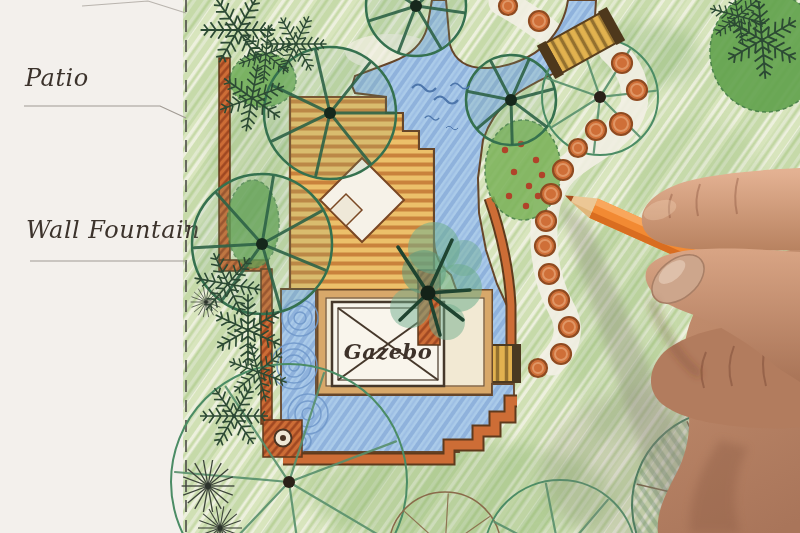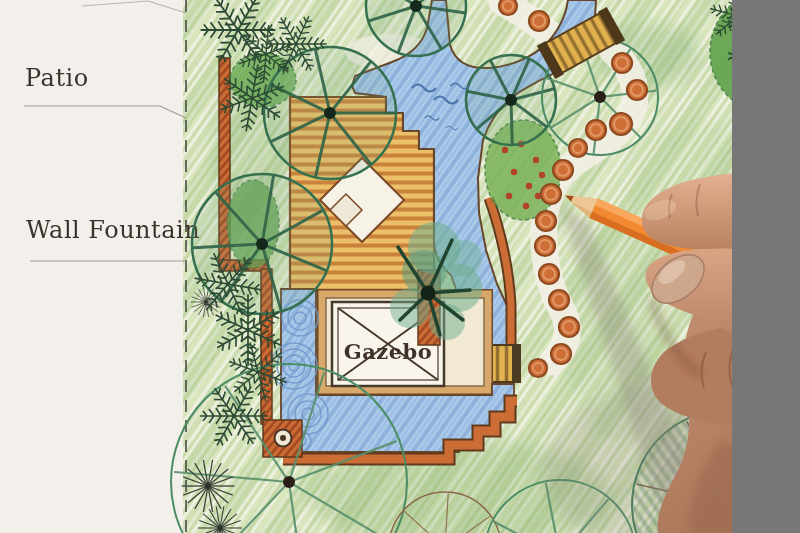--- a/index.html
+++ b/index.html
@@ -1,17 +1,17 @@
 <!DOCTYPE html>
 <html><head>
 <meta charset="utf-8">
 <style>
   html,body{margin:0;padding:0;background:#777;}
-  .stage{position:relative;width:732px;height:533px;overflow:hidden;background:#f3f0ec;
-         font-family:"DejaVu Serif","Liberation Serif",serif;}
+  .stage{position:relative;width:800px;height:533px;overflow:hidden;background:#f3f0ec;
+         font-family:"DejaVu Serif","Liberation Serif",serif;font-style:italic;}
   svg{display:block}
   text{font-family:"DejaVu Serif","Liberation Serif",serif;}
   .plan-label{fill:#3c332c;font-size:24px;letter-spacing:0.5px;}
   .gazebo-label{fill:#3e322a;font-size:21px;font-weight:600;letter-spacing:0.5px;}
 </style>
 </head>
 <body>
 
 <div class="stage">
 <svg id="plan" width="800" height="533" viewBox="0 0 800 533">

